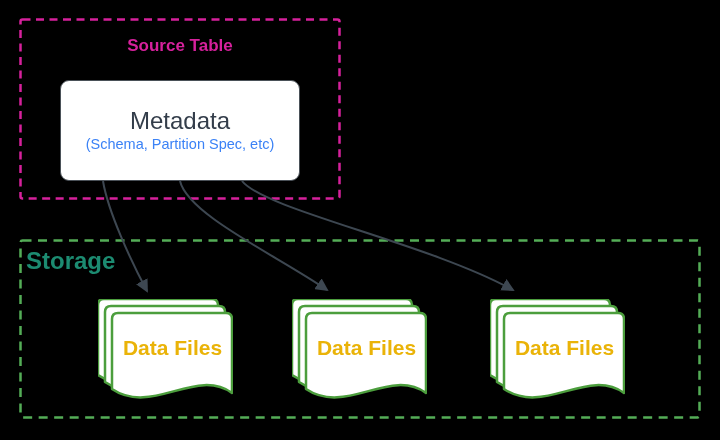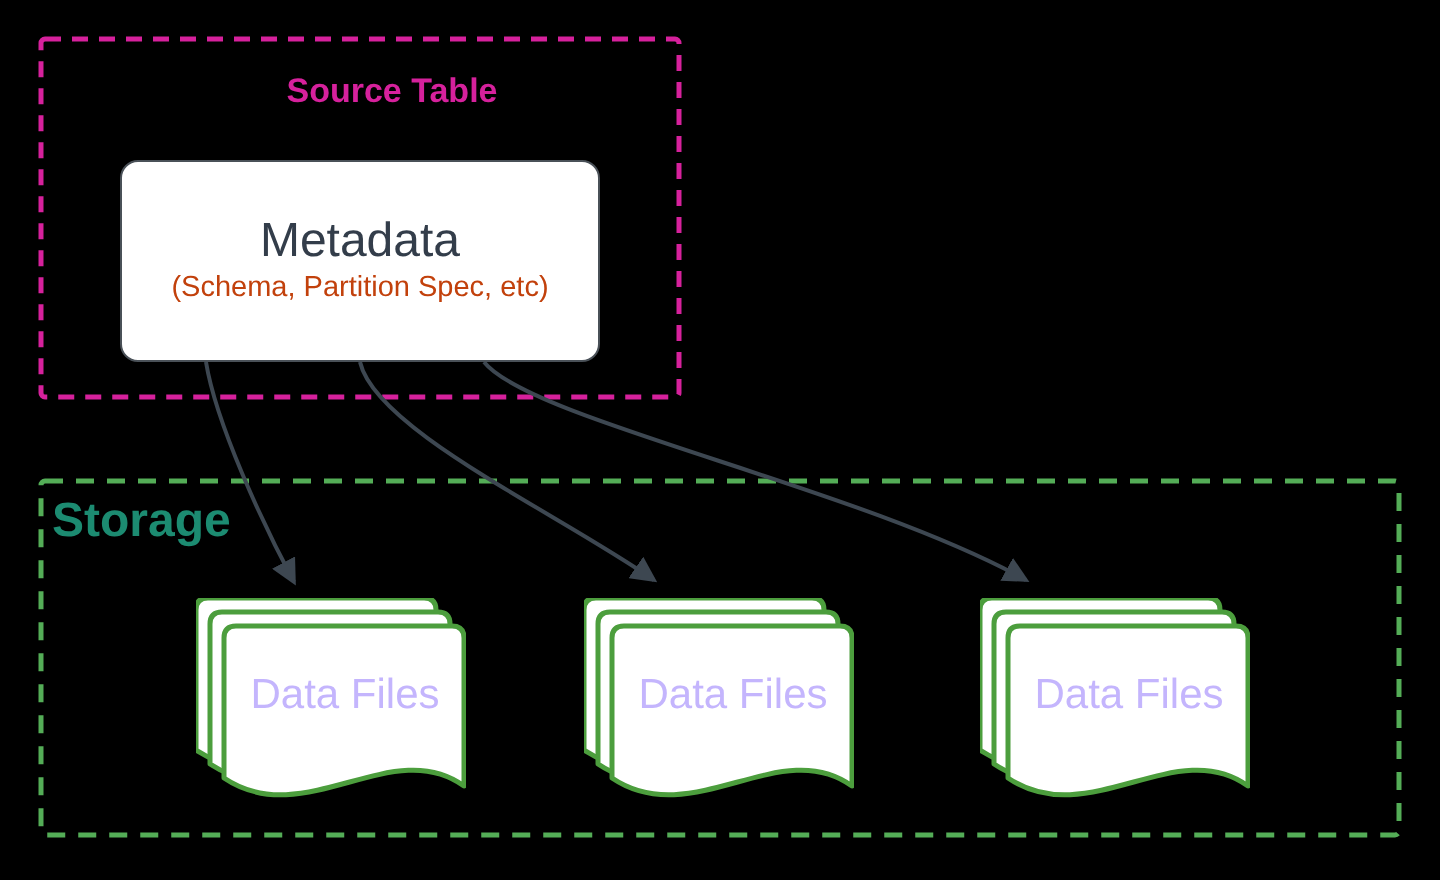--- a/index.html
+++ b/index.html
@@ -26,21 +26,20 @@
     white-space: nowrap;
   }
   .source-title {
     left: 0;
     top: 36px;
     width: 360px;
     text-align: center;
     color: #d6219c;
     font-size: 17px;
     font-weight: bold;
-    margin-left: 16px;
   }
   .storage-title {
     left: 26px;
     top: 247px;
     color: #1c8b71;
     font-size: 24px;
     font-weight: bold;
   }
   .metadata-node {
     position: absolute;
@@ -57,43 +56,44 @@
     align-items: center;
     justify-content: center;
     gap: 3px;
   }
   .metadata-title {
     color: #333d4a;
     font-size: 24px;
     line-height: 1.1;
   }
   .metadata-subtitle {
-    color: #c2410c;
+    color: #3b82f6;
     font-size: 14.5px;
     line-height: 1.1;
   }
   .doc-stack {
     position: absolute;
     width: 135px;
     height: 106px;
   }
   .doc-stack svg {
     display: block;
     width: 135px;
     height: 106px;
   }
   .doc-label {
     position: absolute;
     width: 121px;
     height: 70px;
     display: flex;
     align-items: center;
     justify-content: center;
-    color: #c4b5fd;
+    color: #eab308;
     font-size: 21px;
+    font-weight: bold;
   }
 </style>
 </head>
 <body>
 
 <div class="stage">
 
   <svg class="layer" width="720" height="440" viewBox="0 0 720 440">
     <defs>
       <marker id="arrowhead" viewBox="0 0 10 10" refX="8.5" refY="5" markerWidth="6.5" markerHeight="6.5" orient="auto-start-reverse">

